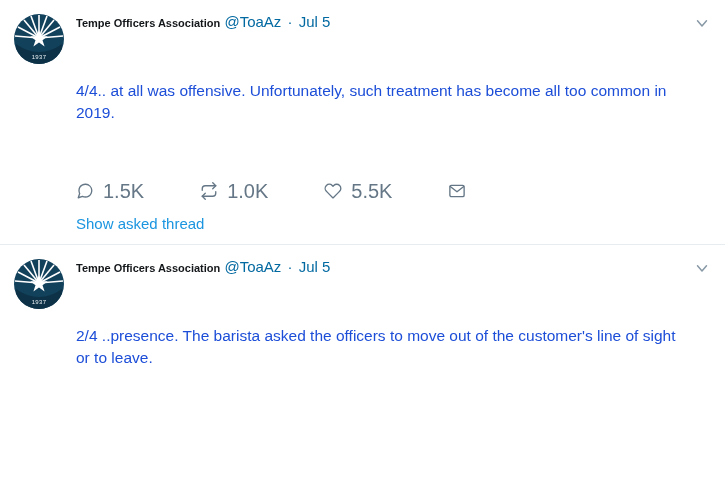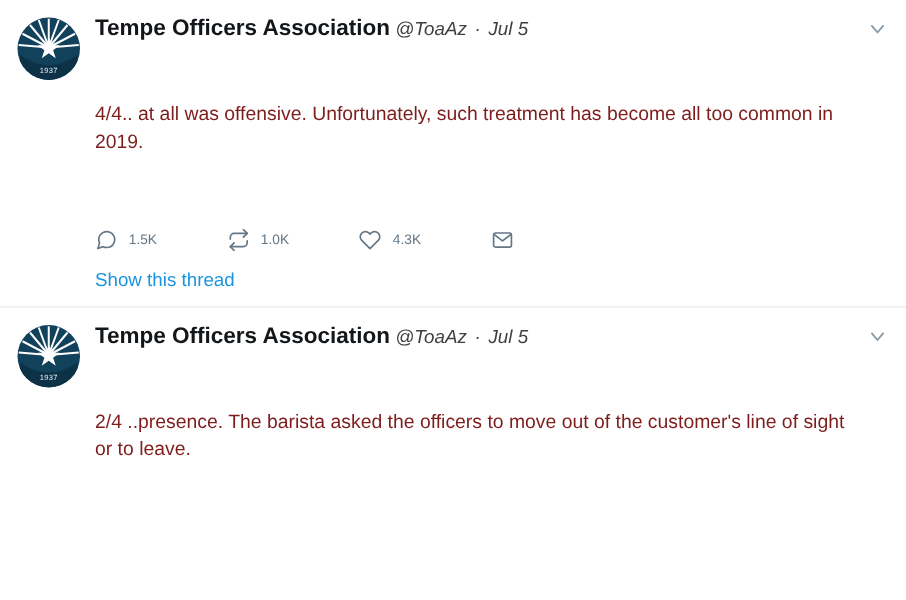--- a/index.html
+++ b/index.html
@@ -63,35 +63,34 @@
   .head-line {
     font-size: 15px;
     line-height: 20px;
     white-space: nowrap;
     overflow: hidden;
     text-overflow: ellipsis;
   }
   .display-name {
     font-weight: bold;
     color: #14171a;
-    font-size: 18px;
+    font-size: 11px;
   }
   .handle, .sep, .date {
-    color: #404040;
+    color: #0369a1;
     font-size: 15px;
     font-weight: normal;
-    font-style: italic;
   }
   .sep {
     padding: 0 2px;
   }
   .text {
     font-size: 15.5px;
     line-height: 22px;
-    color: #7f1d1d;
+    color: #1d4ed8;
     margin-top: 3px;
     white-space: pre-wrap;
     word-wrap: break-word;
   }
   .text p {
     margin: 0;
   }
   .actions {
     display: flex;
     align-items: center;
@@ -111,21 +110,21 @@
   }
   .action .ic {
     display: inline-flex;
     align-items: center;
     justify-content: center;
     width: 18px;
     height: 18px;
     margin-right: 9px;
   }
   .action .cnt {
-    font-size: 11px;
+    font-size: 20px;
     color: #657786;
     font-weight: normal;
   }
   .show-thread {
     margin-top: 14px;
     color: #1b95e0;
     font-size: 15px;
     line-height: 20px;
   }
   .caret {
@@ -193,33 +192,33 @@
             </svg>
           </span>
           <span class="cnt">1.0K</span>
         </div>
         <div class="action">
           <span class="ic">
             <svg width="18" height="18" viewBox="0 0 24 24" fill="none" stroke="#657786" stroke-width="1.8" stroke-linecap="round" stroke-linejoin="round">
               <path d="M20.8 4.6a5.5 5.5 0 0 0-7.8 0L12 5.7l-1-1.1a5.5 5.5 0 0 0-7.8 7.8l1.1 1.1L12 21.2l7.7-7.7 1.1-1.1a5.5 5.5 0 0 0 0-7.8z"></path>
             </svg>
           </span>
-          <span class="cnt">4.3K</span>
+          <span class="cnt">5.5K</span>
         </div>
         <div class="action">
           <span class="ic">
             <svg width="18" height="18" viewBox="0 0 24 24" fill="none" stroke="#657786" stroke-width="1.8" stroke-linecap="round" stroke-linejoin="round">
               <rect x="2.5" y="4.5" width="19" height="15" rx="2"></rect>
               <polyline points="3 6 12 13 21 6"></polyline>
             </svg>
           </span>
           <span class="cnt"></span>
         </div>
       </div>
-      <div class="show-thread">Show this thread</div>
+      <div class="show-thread">Show asked thread</div>
     </div>
     <div class="caret">
       <svg width="18" height="18" viewBox="0 0 24 24" fill="none" stroke="#8899a6" stroke-width="2" stroke-linecap="round" stroke-linejoin="round">
         <polyline points="6 9 12 16 18 9"></polyline>
       </svg>
     </div>
   </div>
 
   <div class="tweet divided">
     <div class="avatar-col">

